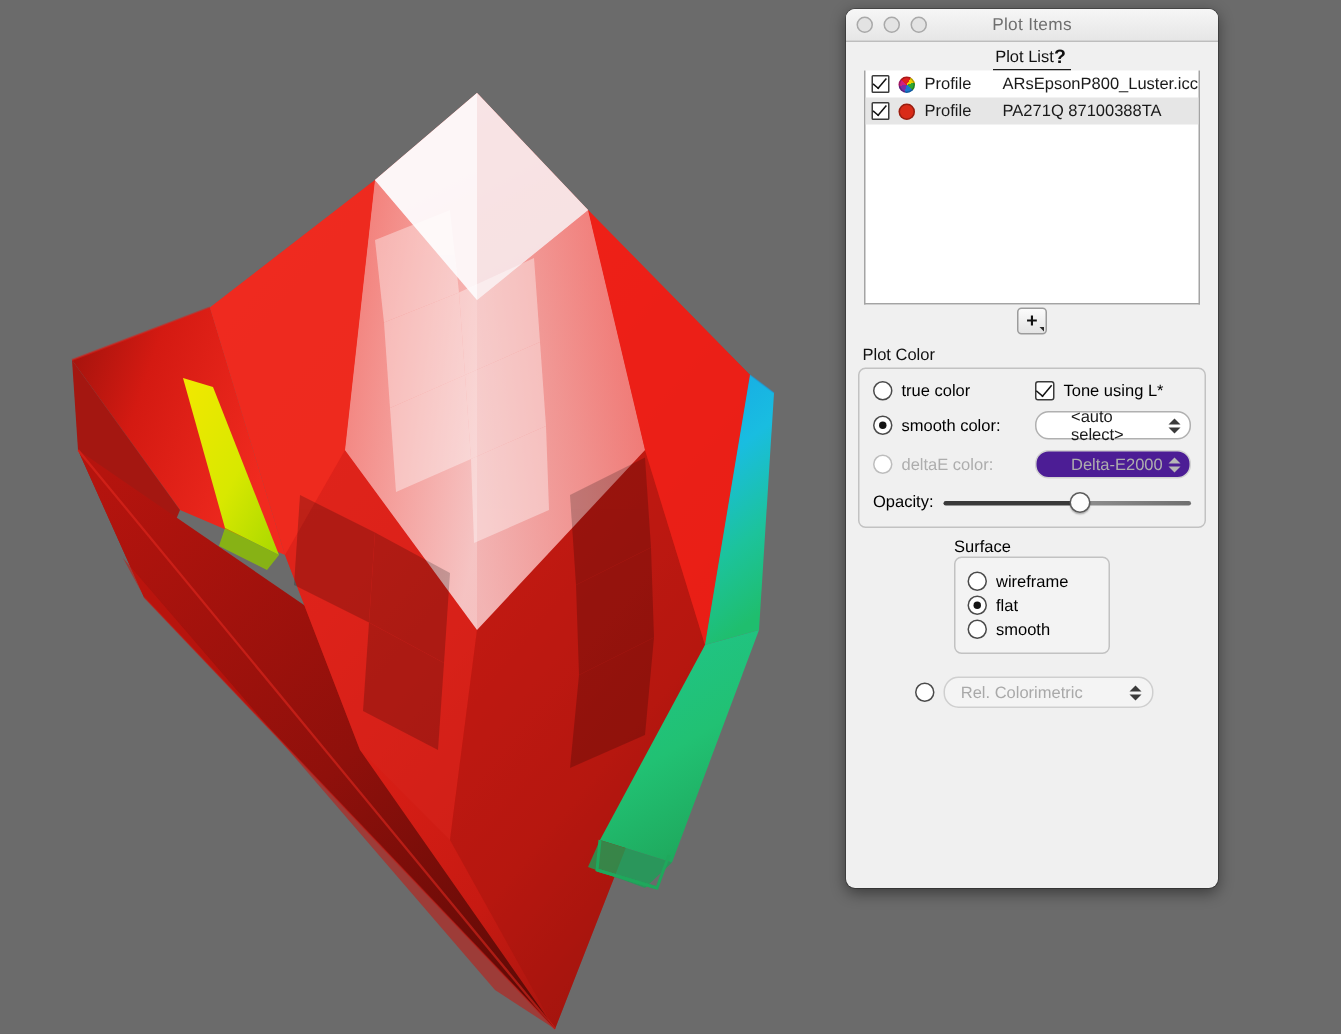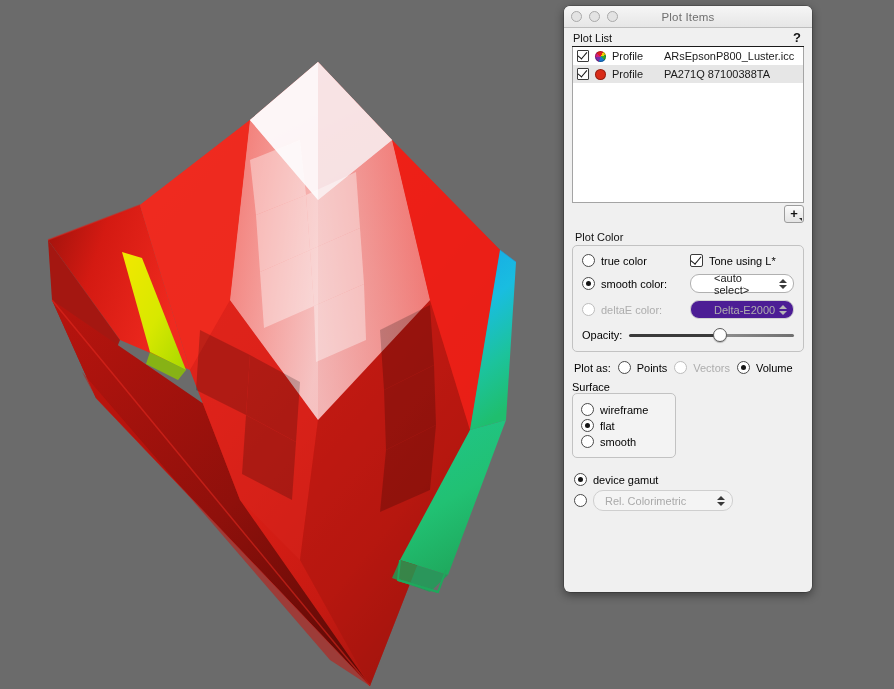--- a/index.html
+++ b/index.html
@@ -37,21 +37,21 @@
   .tl {
     width:11px; height:11px; border-radius:50%;
     background:#e3e3e3; border:1px solid #a9a9a9;
   }
   .window-title {
     position:absolute; left:0; right:0; text-align:center;
     font-size:11.5px; color:#6f6f6f; letter-spacing:.2px;
     pointer-events:none;
   }
 
-  .win-body { flex:1 1 auto; padding:0 8px 6px 8px; display:flex; flex-direction:column; }
+  .win-body { flex:1 1 auto; padding:0 8px 6px 8px; display:flex; flex-direction:column;align-items:center; }
 
   
   .plotlist-head {
     display:flex; align-items:flex-end; justify-content:space-between;
     padding:3px 1px 2px 1px;
     border-bottom:1.5px solid #1a1a1a;
   }
   .plotlist-head .lbl { font-size:11px; color:#111; }
   .help-q { font-size:13px; font-weight:bold; color:#111; line-height:1; padding-right:2px; }
 
@@ -397,35 +397,20 @@
           <span>Opacity:</span>
           <div class="slider">
             <div class="track-l"></div>
             <div class="track-r"></div>
             <div class="knob"></div>
           </div>
         </div>
       </div>
     </div>
 
-    <div class="plotas">
-      <span>Plot as:</span>
-      <div class="rw">
-        <div class="radio"></div>
-        <span>Points</span>
-      </div>
-      <div class="rw">
-        <div class="radio dis"></div>
-        <span class="lbl-dis">Vectors</span>
-      </div>
-      <div class="rw">
-        <div class="radio sel"></div>
-        <span>Volume</span>
-      </div>
-    </div>
 
     <div class="mid">
       <div class="surface-col">
         <span class="glabel">Surface</span>
         <div class="surface-box">
           <div class="rw">
             <div class="radio"></div>
             <span>wireframe</span>
           </div>
           <div class="rw">
@@ -435,24 +420,20 @@
           <div class="rw">
             <div class="radio"></div>
             <span>smooth</span>
           </div>
         </div>
       </div>
 
     </div>
 
     <div class="gamut-block">
-      <div class="rw">
-        <div class="radio sel"></div>
-        <span>device gamut</span>
-      </div>
       <div class="rw">
         <div class="radio"></div>
         <div class="intent-stepper">
           <span>Rel. Colorimetric</span>
           <span class="updown">
               <i class="u"></i>
               <i class="d"></i>
             </span>
         </div>
       </div>

